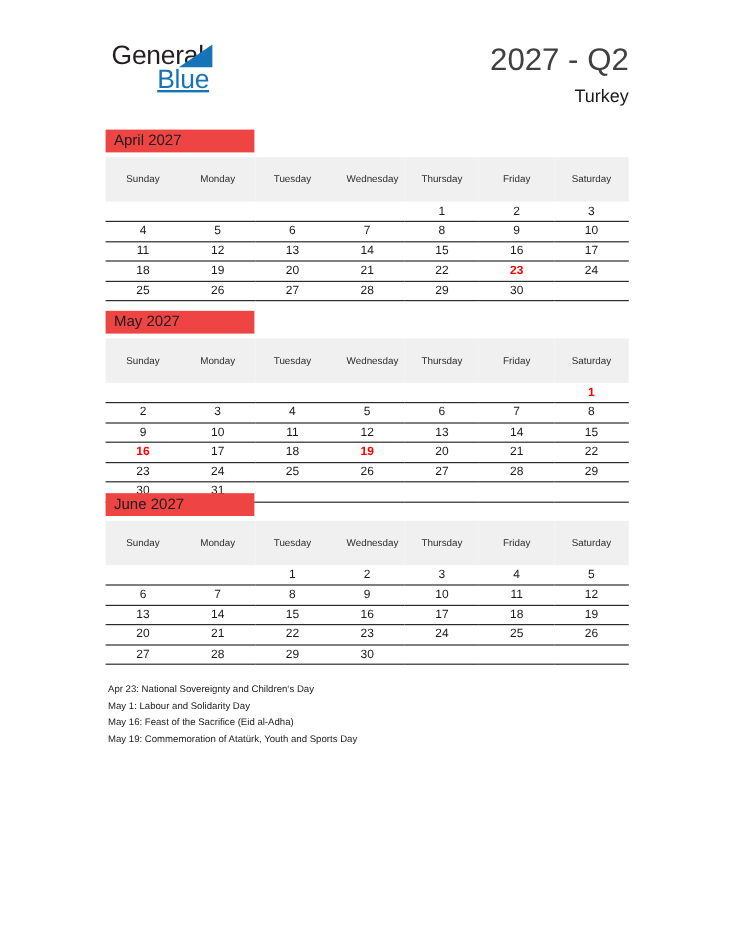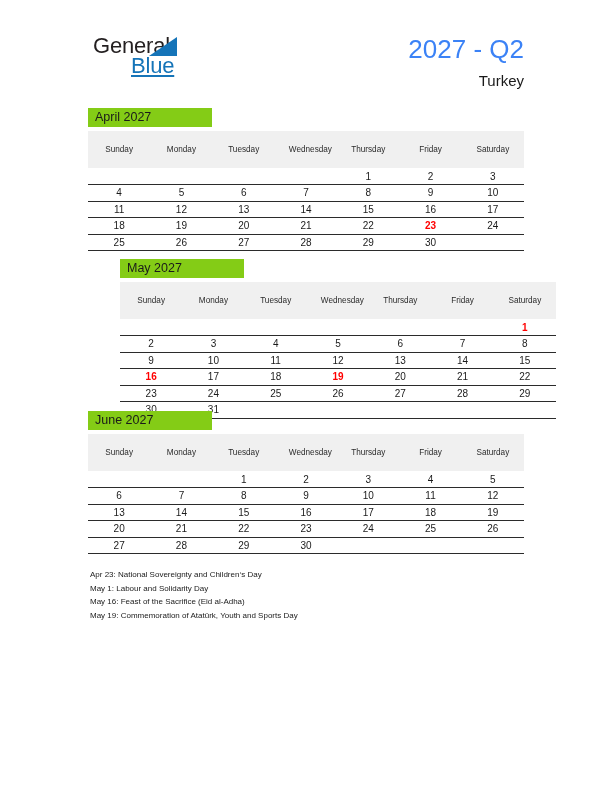--- a/index.html
+++ b/index.html
@@ -60,44 +60,44 @@
   }
 
   #title-block {
     position: absolute;
     right: 88px;
     top: 34px;
     text-align: right;
   }
   #quarter-title {
     font-size: 26px;
-    color: #3b82f6;
+    color: #404040;
     line-height: 30px;
     white-space: nowrap;
   }
   #country-name {
     font-size: 15px;
     color: #1a1a1a;
     line-height: 20px;
     margin-top: 7px;
     white-space: nowrap;
   }
 
   
   .month-block {
     position: absolute;
     left: 88px;
     width: 436px;
   }
   #month-0 { top: 108px; }
-  #month-1 { top: 259px; margin-left: 32px; }
+  #month-1 { top: 259px; }
   #month-2 { top: 411px; }
 
   .month-title-bar {
-    background: #84cc16;
+    background: #ef4444;
     height: 19px;
     width: 124px;
     padding-left: 7px;
     display: flex;
     align-items: center;
   }
   .month-title-text {
     font-size: 12.5px;
     color: #1a1a1a;
     line-height: 19px;

